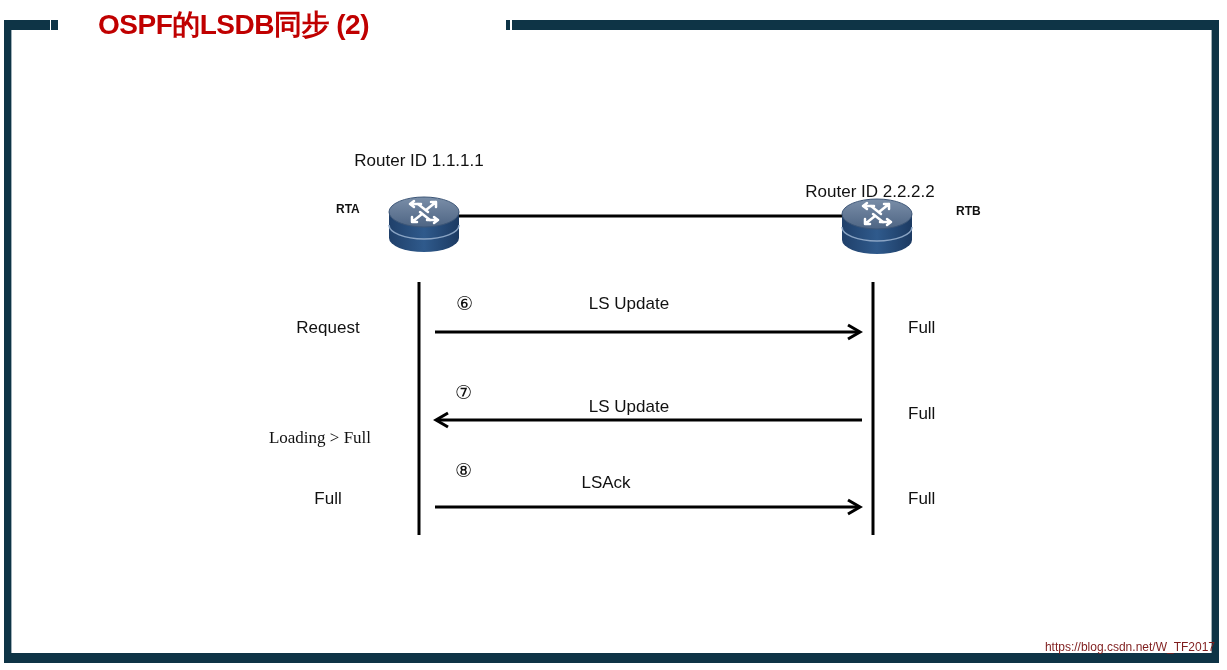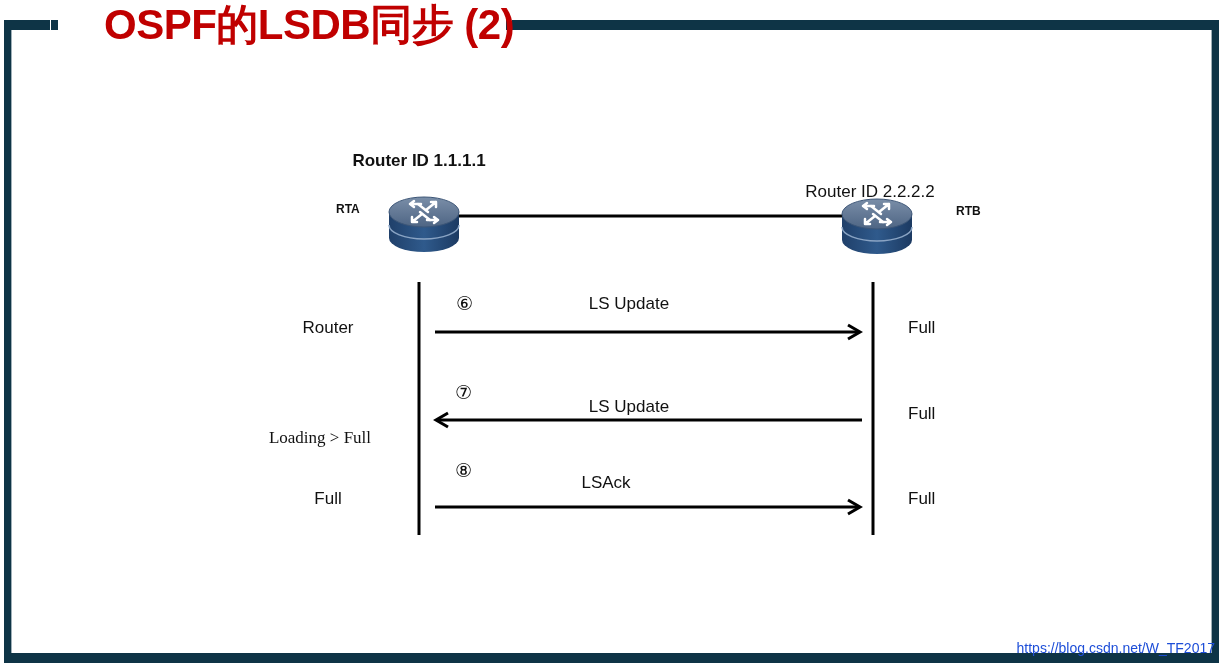--- a/index.html
+++ b/index.html
@@ -11,26 +11,26 @@
     .frame-top-left { left: 4px; top: 20px; width: 46px; height: 10px; }
     .frame-top-left-tab { left: 51px; top: 20px; width: 7px; height: 10px; }
     .frame-left { left: 4px; top: 20px; width: 7px; height: 643px; }
     .frame-top-right-tab { left: 506px; top: 20px; width: 4px; height: 10px; }
     .frame-top-right { left: 512px; top: 20px; width: 707px; height: 10px; }
     .frame-right { left: 1212px; top: 20px; width: 7px; height: 642px; }
     .frame-bottom { left: 4px; top: 653px; width: 1215px; height: 10px; }
     .frame-inner-shadow { position: absolute; background: #9fb0b8; }
 
     .title {
-      position: absolute; left: 104px; top: 0px; height: 50px; line-height: 50px;
-      color: #c00000; font-size: 42px; font-weight: bold; letter-spacing: -0.5px;
+      position: absolute; left: 98px; top: 0px; height: 50px; line-height: 50px;
+      color: #c00000; font-size: 28px; font-weight: bold; letter-spacing: -0.5px;
       font-family: "Liberation Sans", "DejaVu Sans", sans-serif;
     }
     .watermark {
-      position: absolute; right: 12px; top: 640px; font-size: 14px; color: #1d4ed8;
+      position: absolute; right: 12px; top: 640px; font-size: 12px; color: #7f1d1d;
       font-family: "Liberation Sans", sans-serif; white-space: nowrap;
     }
 
     .label {
       position: absolute; font-size: 17px; color: #111; white-space: nowrap;
       font-family: "Liberation Sans", "DejaVu Sans", sans-serif;
     }
     .label-bold { font-weight: bold; font-size: 12px; }
     .center-x { transform: translateX(-50%); }
 
@@ -104,28 +104,28 @@
   <g>
     <line x1="438" y1="420" x2="862" y2="420" stroke="#000" stroke-width="3"></line>
     <path d="M448,413 L436,420 L448,427" fill="none" stroke="#000" stroke-width="3"></path>
   </g>
   <g>
     <line x1="435" y1="507" x2="858" y2="507" stroke="#000" stroke-width="3"></line>
     <path d="M848,500 L860,507 L848,514" fill="none" stroke="#000" stroke-width="3"></path>
   </g>
 </svg>
 
-<div class="label center-x" style="left:419px;top:151px;font-weight:bold;">Router ID 1.1.1.1</div>
+<div class="label center-x" style="left:419px;top:151px;">Router ID 1.1.1.1</div>
 <div class="label center-x" style="left:870px;top:150px;margin-top:32px;">Router ID 2.2.2.2</div>
 <div class="label label-bold" style="left:336px;top:202px;">RTA</div>
 <div class="label label-bold" style="left:956px;top:204px;">RTB</div>
 
 <div class="label" style="left:456px;top:292px;font-size:19px;">⑥</div>
 <div class="label center-x" style="left:629px;top:294px;">LS Update</div>
-<div class="label center-x" style="left:328px;top:318px;">Router</div>
+<div class="label center-x" style="left:328px;top:318px;">Request</div>
 <div class="label" style="left:908px;top:318px;">Full</div>
 
 <div class="label" style="left:455px;top:381px;font-size:19px;">⑦</div>
 <div class="label center-x" style="left:629px;top:397px;">LS Update</div>
 <div class="label center-x" style="left:320px;top:428px;font-family:Liberation Serif, serif;">Loading &gt; Full</div>
 <div class="label" style="left:908px;top:404px;">Full</div>
 
 <div class="label" style="left:455px;top:459px;font-size:19px;">⑧</div>
 <div class="label center-x" style="left:606px;top:473px;">LSAck</div>
 <div class="label center-x" style="left:328px;top:489px;">Full</div>

